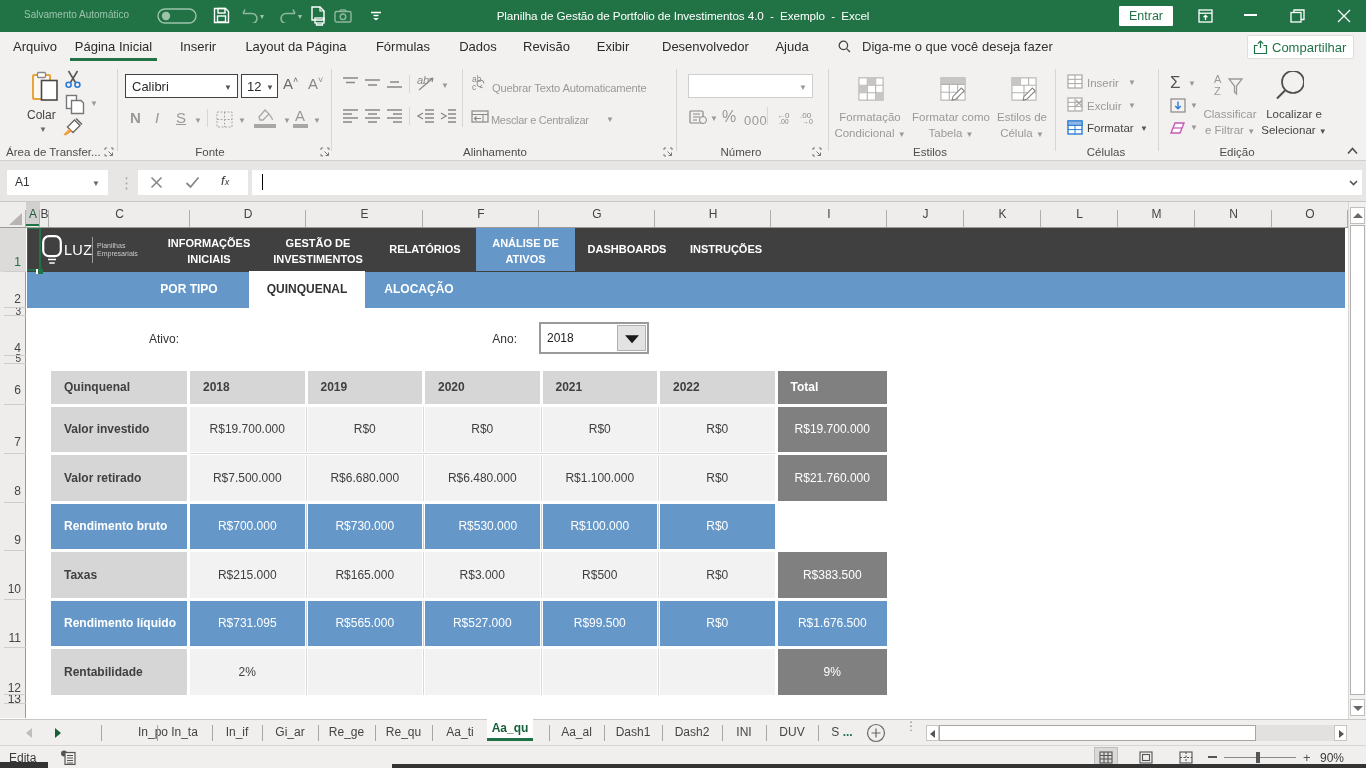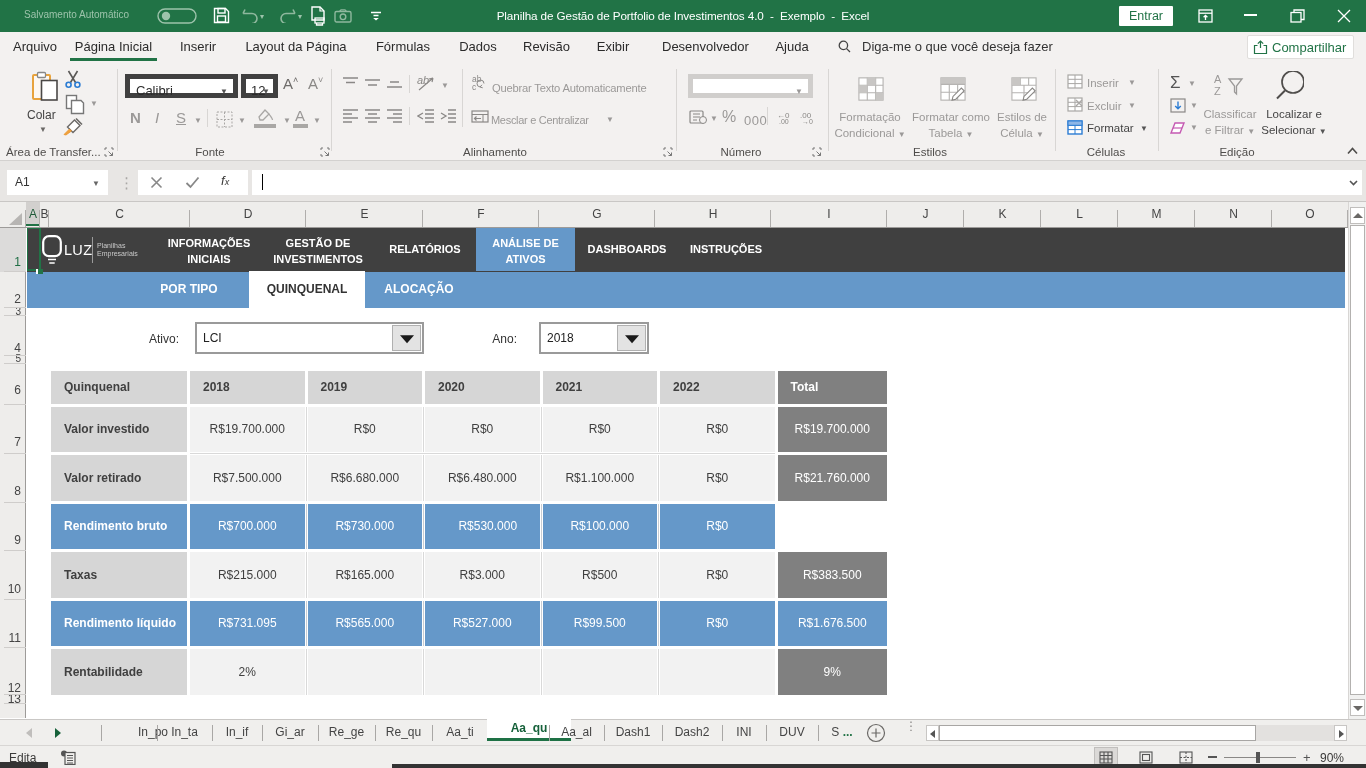--- a/index.html
+++ b/index.html
@@ -18,21 +18,21 @@
 .mtab { position:absolute; top:0; height:29px; line-height:30px; text-align:center; }
 #mActive { border-bottom:3px solid #217346; }
 
 
 #ribbon { position:absolute; left:0; top:61px; width:1366px; height:100px; background:#f3f1f0; border-bottom:1px solid #d3d1cf; }
 .rsep { position:absolute; top:8px; height:82px; width:1px; background:#d8d6d4; }
 .rlabel { position:absolute; top:85px; height:14px; font-size:11.5px; color:#4f4d4b; text-align:center; white-space:nowrap; }
 .launch { position:absolute; top:86px; width:10px; height:10px; }
 .gray { color:#9b9998; }
 .dk { color:#444; }
-.combo { position:absolute; background:#fff; border:5px solid #404040; }
+.combo { position:absolute; background:#fff; border:1px solid #404040; }
 .ricon { position:absolute; }
 .rtxt { position:absolute; font-size:12px; white-space:nowrap; }
 .dda { font-size:8px; color:#9b9998; }
 .r2l { position:absolute; font-size:11.5px; color:#9b9998; text-align:center; line-height:15.5px; white-space:nowrap; }
 
 
 #fbar { position:absolute; left:0; top:161px; width:1366px; height:41px; background:#e8e6e4; border-bottom:1px solid #c9c7c5; }
 #namebox { position:absolute; left:7px; top:9px; width:101px; height:25px; background:#fff; font-size:12px; color:#333; }
 #fxbox { position:absolute; left:138px; top:9px; width:110px; height:25px; background:#fff; }
 #finput { position:absolute; left:252px; top:9px; width:1110px; height:25px; background:#fff; }
@@ -486,26 +486,20 @@
 
     <div class="sub" style="left:120px;width:84px;">POR TIPO</div>
     <div class="sub" style="left:222px;width:116px;background:#fff;color:#333;">QUINQUENAL</div>
     <div class="sub" style="left:352px;width:80px;">ALOCAÇÃO</div>
 
     <div class="abs" style="left:-1px;top:-1px;width:15px;height:44px;border:2px solid #217346;"></div>
     <div class="abs" style="left:9px;top:40.5px;width:6px;height:5px;background:#fff;"></div>
     <div class="abs" style="left:11px;top:41px;width:5px;height:5px;background:#217346;"></div>
 
     <div class="abs" style="left:104px;top:104px;width:48px;font-size:12px;color:#333;text-align:right;">Ativo:</div>
-    <div class="ddbox" style="left:168px;top:94px;width:229px;height:32px;">
-      <div class="abs" style="left:6px;top:7px;font-size:12px;color:#222;">LCI</div>
-      <div class="ddbtn">
-          <div class="ddtri"></div>
-        </div>
-    </div>
     <div class="abs" style="left:442px;top:104px;width:48px;font-size:12px;color:#333;text-align:right;">Ano:</div>
     <div class="ddbox" style="left:512px;top:94px;width:110px;height:32px;">
       <div class="abs" style="left:6px;top:7px;font-size:12px;color:#222;">2018</div>
       <div class="ddbtn">
           <div class="ddtri"></div>
         </div>
     </div>
 
     <div id="tbl">
       <div style="grid-area:3/4;background:linear-gradient(90deg,#fff 1px,#d9d9d9 1px,#d9d9d9 2px,#fff 2px);"></div>
@@ -609,21 +603,21 @@
   <div id="tabbar">
     <div class="abs" style="left:26px;top:8px;width:0;height:0;border-top:5px solid transparent;border-bottom:5px solid transparent;border-right:6px solid #c0bebc;"></div>
     <div class="abs" style="left:55px;top:8px;width:0;height:0;border-top:5px solid transparent;border-bottom:5px solid transparent;border-left:6px solid #16613a;"></div>
     <div class="stab" style="left:101px;width:56px;margin-left:24px;">In_po</div>
     <div class="stab" style="left:157px;width:55px;">In_ta</div>
     <div class="stab" style="left:212px;width:50px;">In_if</div>
     <div class="stab" style="left:262px;width:56px;">Gi_ar</div>
     <div class="stab" style="left:318px;width:57px;">Re_ge</div>
     <div class="stab" style="left:375px;width:57px;">Re_qu</div>
     <div class="stab" style="left:432px;width:56px;">Aa_ti</div>
-    <div class="stab" style="left:487px;top:-4px;width:84px;background:#fff;color:#16613a;font-weight:bold;border-bottom:3px solid #1e7145;height:25px;line-height:25px;">Aa_qu</div>
+    <div class="stab" style="left:487px;top:-4px;width:46px;background:#fff;color:#16613a;font-weight:bold;border-bottom:3px solid #1e7145;height:25px;line-height:25px;">Aa_qu</div>
     <div class="stab" style="left:549px;width:55px;">Aa_al</div>
     <div class="stab" style="left:604px;width:58px;">Dash1</div>
     <div class="stab" style="left:662px;width:60px;">Dash2</div>
     <div class="stab" style="left:722px;width:44px;">INI</div>
     <div class="stab" style="left:766px;width:52px;">DUV</div>
     <div class="stab" style="left:818px;width:48px;">S <span style="color:#217346;font-weight:bold;">...</span></div>
     <div class="stsep" style="left:101px;"></div>
       <div class="stsep" style="left:157px;"></div>
       <div class="stsep" style="left:212px;"></div>
       <div class="stsep" style="left:262px;"></div>

